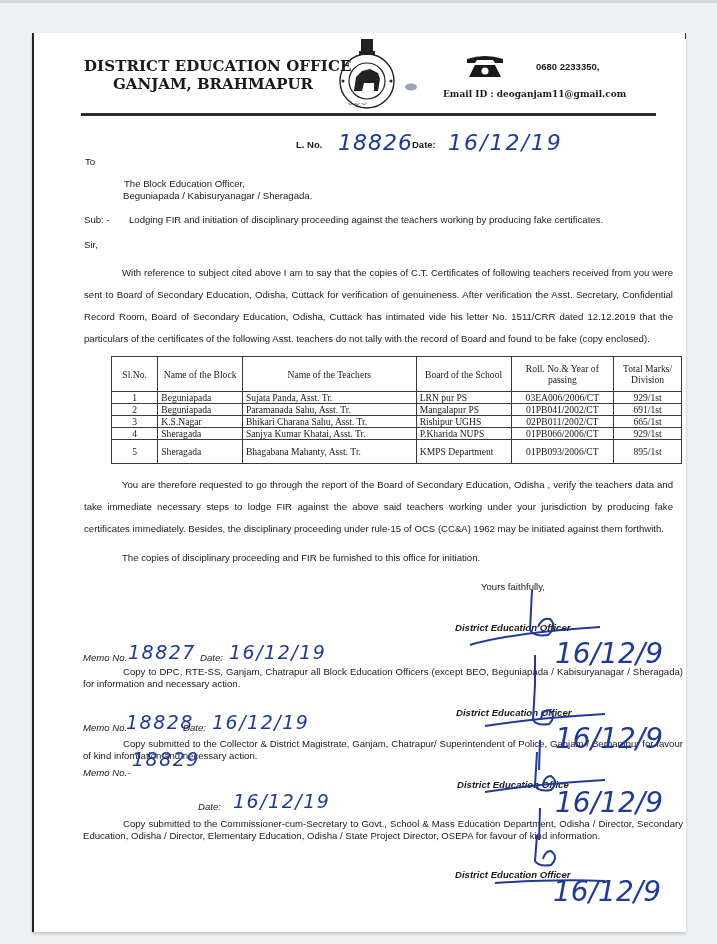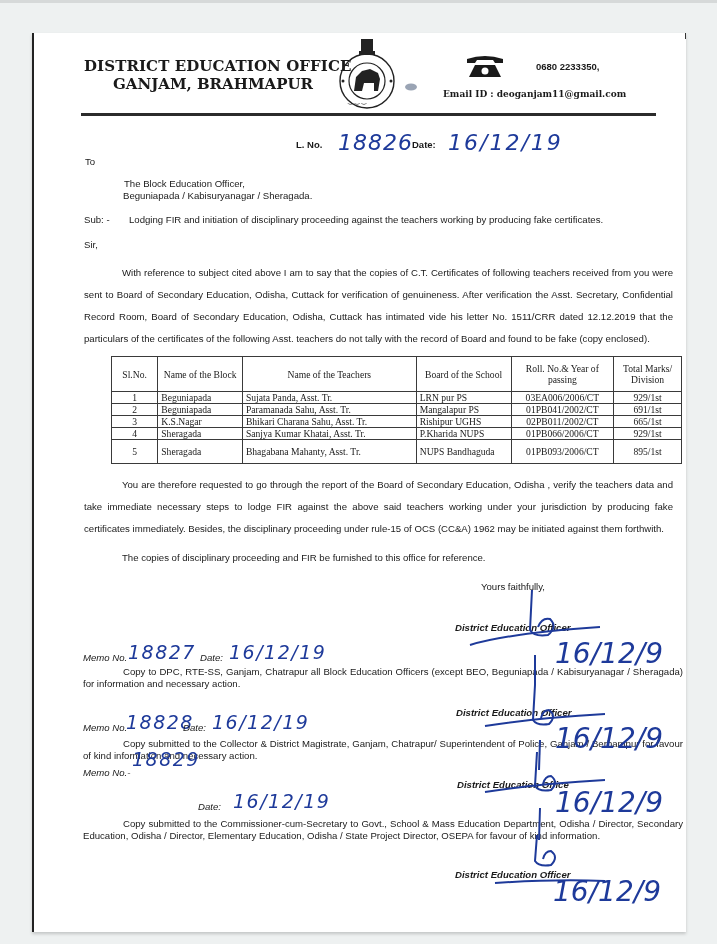--- a/index.html
+++ b/index.html
@@ -183,29 +183,29 @@
       <td>Sheragada</td>
       <td>Sanjya Kumar Khatai, Asst. Tr.</td>
       <td>P.Kharida NUPS</td>
       <td class="c">01PB066/2006/CT</td>
       <td class="c">929/1st</td>
     </tr>
     <tr class="tall">
       <td class="c">5</td>
       <td>Sheragada</td>
       <td>Bhagabana Mahanty, Asst. Tr.</td>
-      <td>NUPS Bandhaguda</td>
+      <td>KMPS Department</td>
       <td class="c">01PB093/2006/CT</td>
       <td class="c">895/1st</td>
     </tr>
   </tbody>
 </table>
 
 <div class="abs para para2">You are therefore requested to go through the report of the Board of Secondary Education, Odisha , verify the teachers data and take immediate necessary steps to  lodge FIR against the above said teachers working under your jurisdiction by producing fake certificates immediately. Besides, the disciplinary proceeding under rule-15 of OCS (CC&amp;A) 1962 may be initiated against them forthwith.</div>
-<div class="abs para3">The copies of disciplinary proceeding and FIR be furnished to this office for reference.</div>
+<div class="abs para3">The copies of disciplinary proceeding and FIR be furnished to this office for initiation.</div>
 
 <div class="abs small yours">Yours faithfully,</div>
 <div class="abs deo deo1">District Education Officer</div>
 
 <div class="abs memo-label m1l">Memo No.</div>
 <div class="abs hand memo-hand m1n">18827</div>
 <div class="abs memo-label m1dl">Date:</div>
 <div class="abs hand memo-hand m1d">16/12/19</div>
 <div class="abs memo m1t">Copy to DPC, RTE-SS, Ganjam, Chatrapur all Block Education Officers (except BEO, Beguniapada / Kabisuryanagar / Sheragada) for information and necessary action.</div>
 <div class="abs deo deo2">District Education Officer</div>

